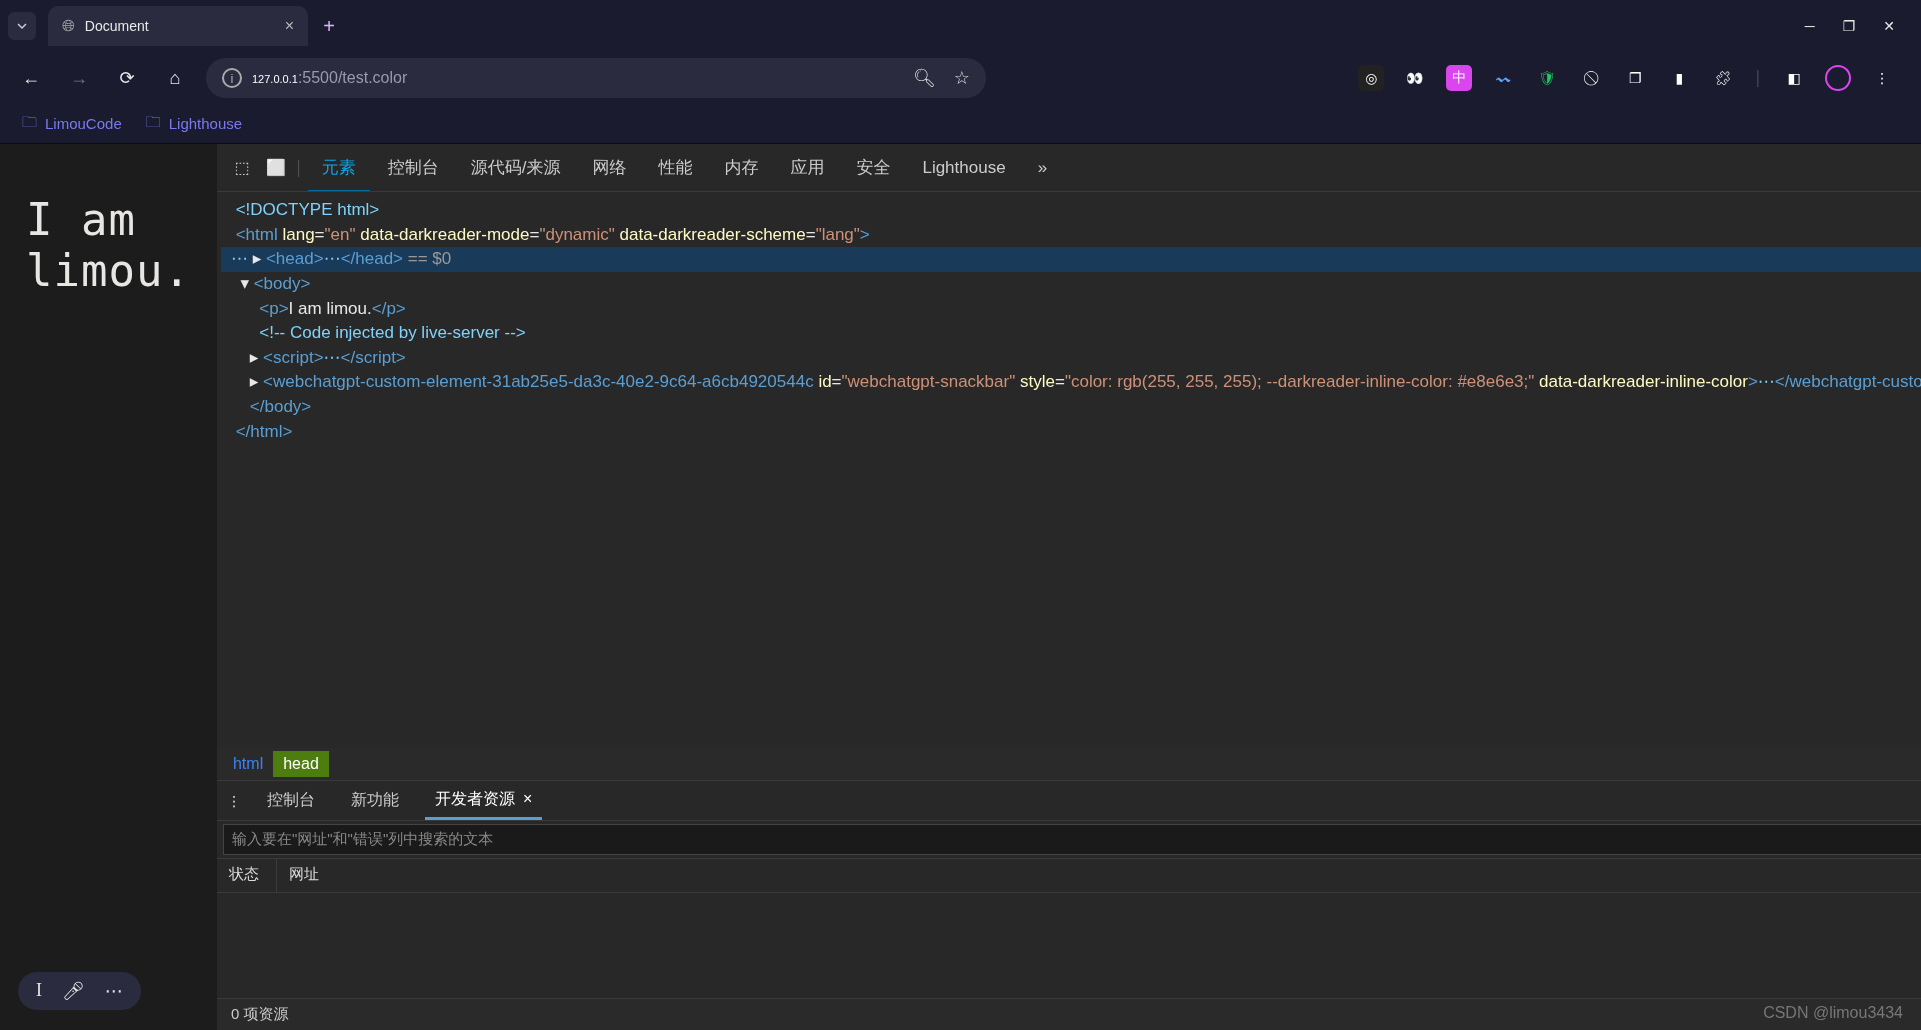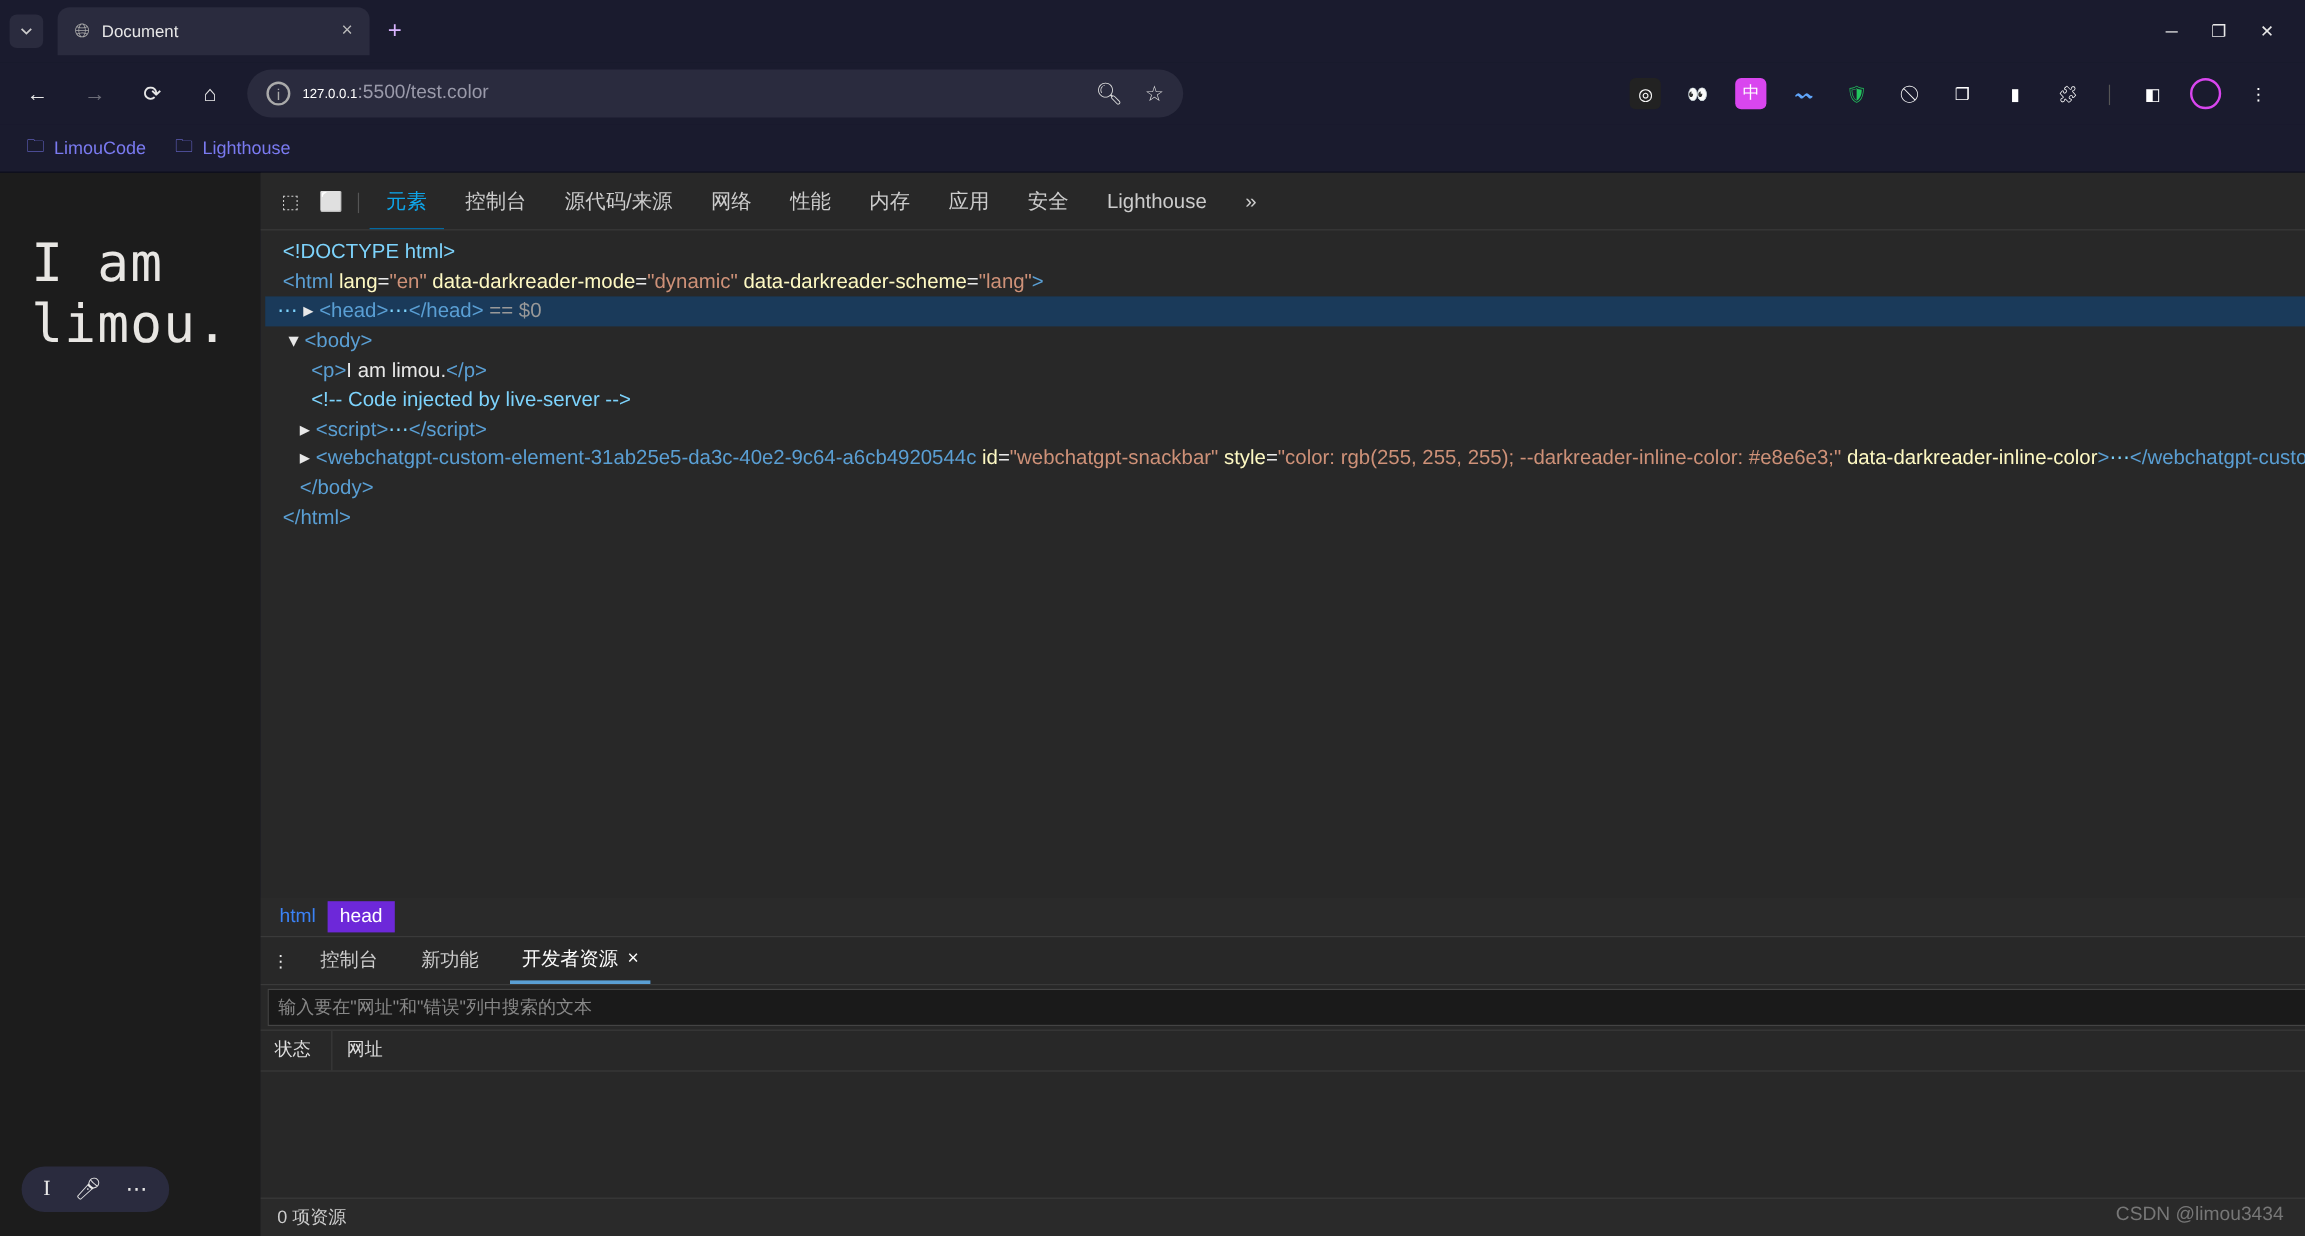--- a/index.html
+++ b/index.html
@@ -37,21 +37,21 @@
 .dom { flex: 1; font-family: Consolas, monospace; font-size: 17px; line-height: 1.45; padding: 6px 4px; overflow: hidden; }
 .dom .ln { white-space: pre; padding: 0 10px; }
 .dom .sel { background: #1a3a5a; }
 .dom .grey { color: #7dd3fc; margin-top: 16px; }
 .dom .tag { color: #5a9fd4; }
 .dom .attr { color: #fef9c3; }
 .dom .val { color: #ce9178; }
 .dom .eq { color: #999; }
 .crumbs { height: 32px; background: #2a2a2a; display: flex; align-items: center; padding: 0 6px; font-size: 16px; }
 .crumb { padding: 4px 10px; color: #3b82f6; }
-.crumb.active { background: #6d28d9; color: #fff; }
+.crumb.active { background: #4d7c0f; color: #fff; }
 .drawer { height: 250px; background: #282828; border-top: 1px solid #3a3a3a; display: flex; flex-direction: column; }
 .drtabs { height: 40px; display: flex; align-items: center; gap: 16px; padding: 0 10px; border-bottom: 1px solid #3a3a3a; }
 .drtabs .t { padding: 0 10px; height: 38px; display: flex; align-items: center; color: #ccc; font-size: 16px; }
 .drtabs .t.active { border-bottom: 3px solid #5a9fd4; color: #fff; }
 .drtabs .t .x { margin-left: 8px; }
 .drfilter { height: 38px; display: flex; align-items: center; gap: 10px; padding: 0 6px; border-bottom: 1px solid #3a3a3a; }
 .drfilter .inp { flex: 1; background: #1a1a1a; border: 1px solid #444; padding: 5px 8px; color: #888; font-size: 15px; }
 .drtable { display: flex; height: 34px; border-bottom: 1px solid #3a3a3a; }
 .drtable .col { padding: 6px 12px; color: #ddd; font-size: 15px; border-right: 1px solid #3a3a3a; }
 .drfooter { margin-top: auto; height: 32px; display: flex; align-items: center; padding: 0 14px; color: #ccc; font-size: 15px; border-top: 1px solid #3a3a3a; background: #2a2a2a; }

